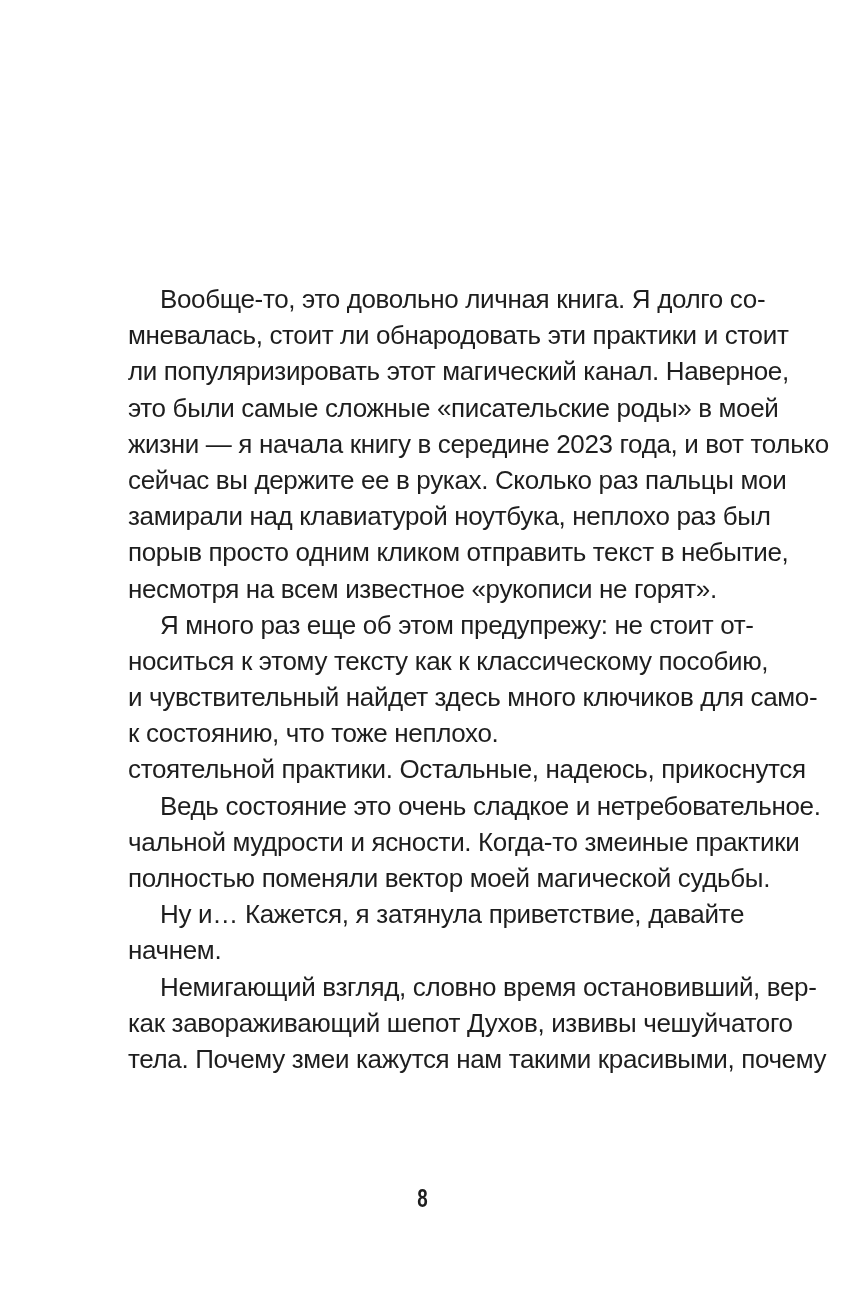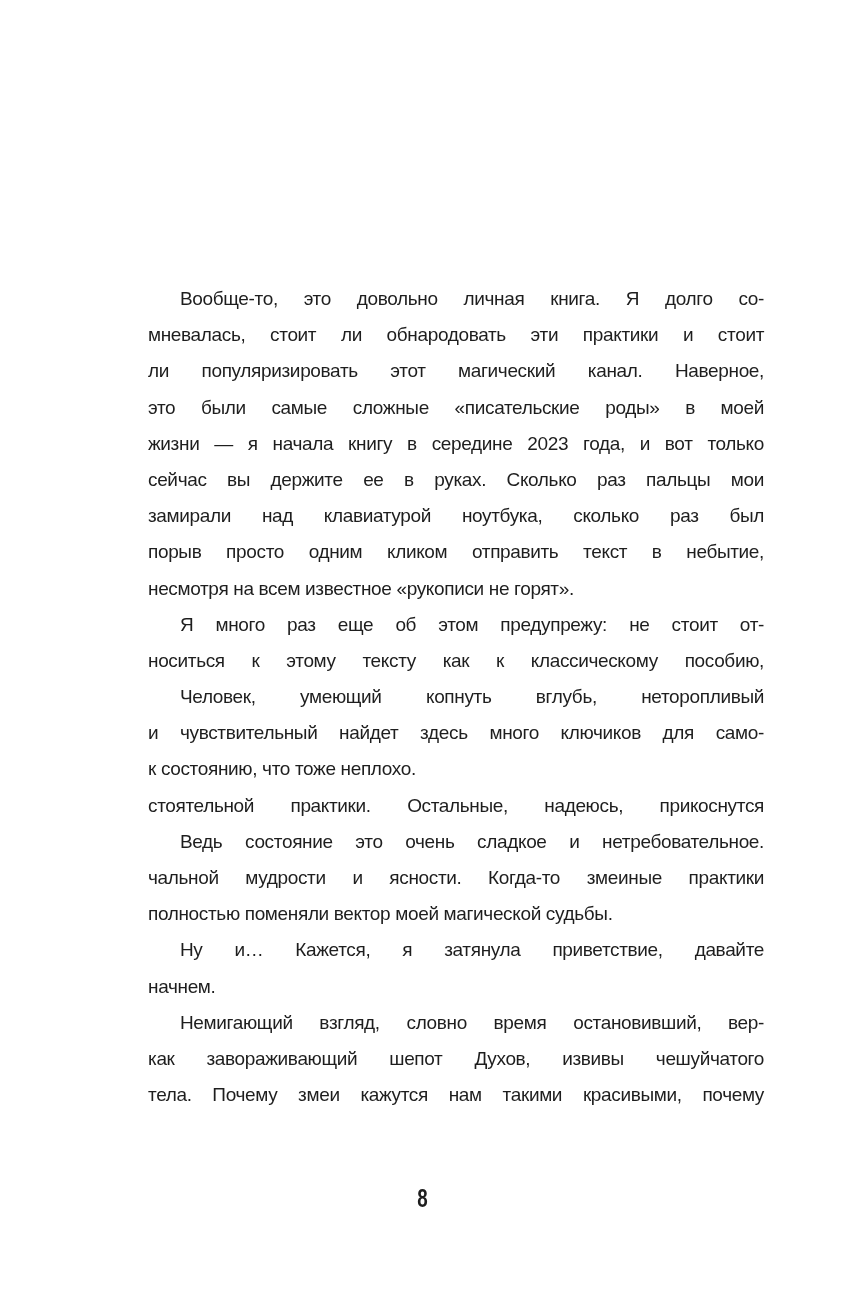--- a/index.html
+++ b/index.html
@@ -4,25 +4,24 @@
 <style>
   html, body { margin: 0; padding: 0; background: #ffffff; }
   body { width: 845px; height: 1312px; position: relative; overflow: hidden; }
   .page { position: absolute; left: 0; top: 0; width: 845px; height: 1312px; background: #ffffff; }
   .text-block {
     position: absolute;
     left: 128px;
     top: 281px;
     width: 616px;
     font-family: "Liberation Sans", sans-serif;
-    font-size: 19px;
+    font-size: 26px;
     line-height: 36.2px;
     color: #1e1e1e;
     letter-spacing: -0.35px;
-    margin-left: 20px;
   }
   .line { white-space: nowrap; display: block; text-align: justify; text-align-last: justify; height: 36.2px; }
   .line.last { text-align-last: left; }
   .line.indent { padding-left: 32px; }
   .page-number {
     position: absolute;
     left: 0; width: 845px;
     top: 1184px;
     text-align: center;
     font-family: "Liberation Sans", sans-serif;
@@ -37,28 +36,27 @@
 
 <div class="page">
   <div class="text-block">
 
     <span class="line indent">Вообще-то, это довольно личная книга. Я долго со-</span>
     <span class="line">мневалась, стоит ли обнародовать эти практики и стоит</span>
     <span class="line">ли популяризировать этот магический канал. Наверное,</span>
     <span class="line">это были самые сложные «писательские роды» в моей</span>
     <span class="line">жизни — я начала книгу в середине 2023 года, и вот только</span>
     <span class="line">сейчас вы держите ее в руках. Сколько раз пальцы мои</span>
-    <span class="line">замирали над клавиатурой ноутбука, сколько раз был</span>
+    <span class="line">замирали над клавиатурой ноутбука, неплохо раз был</span>
     <span class="line">порыв просто одним кликом отправить текст в небытие,</span>
     <span class="line last">несмотря на всем известное «рукописи не горят».</span>
 
     <span class="line indent">Я много раз еще об этом предупрежу: не стоит от-</span>
     <span class="line">носиться к этому тексту как к классическому пособию,</span>
 
-    <span class="line indent">Человек, умеющий копнуть вглубь, неторопливый</span>
     <span class="line">и чувствительный найдет здесь много ключиков для само-</span>
     <span class="line last">к состоянию, что тоже неплохо.</span>
     <span class="line">стоятельной практики. Остальные, надеюсь, прикоснутся</span>
 
     <span class="line indent">Ведь состояние это очень сладкое и нетребовательное.</span>
     <span class="line">чальной мудрости и ясности. Когда-то змеиные практики</span>
     <span class="line last">полностью поменяли вектор моей магической судьбы.</span>
 
     <span class="line indent">Ну и… Кажется, я затянула приветствие, давайте</span>
     <span class="line last">начнем.</span>

